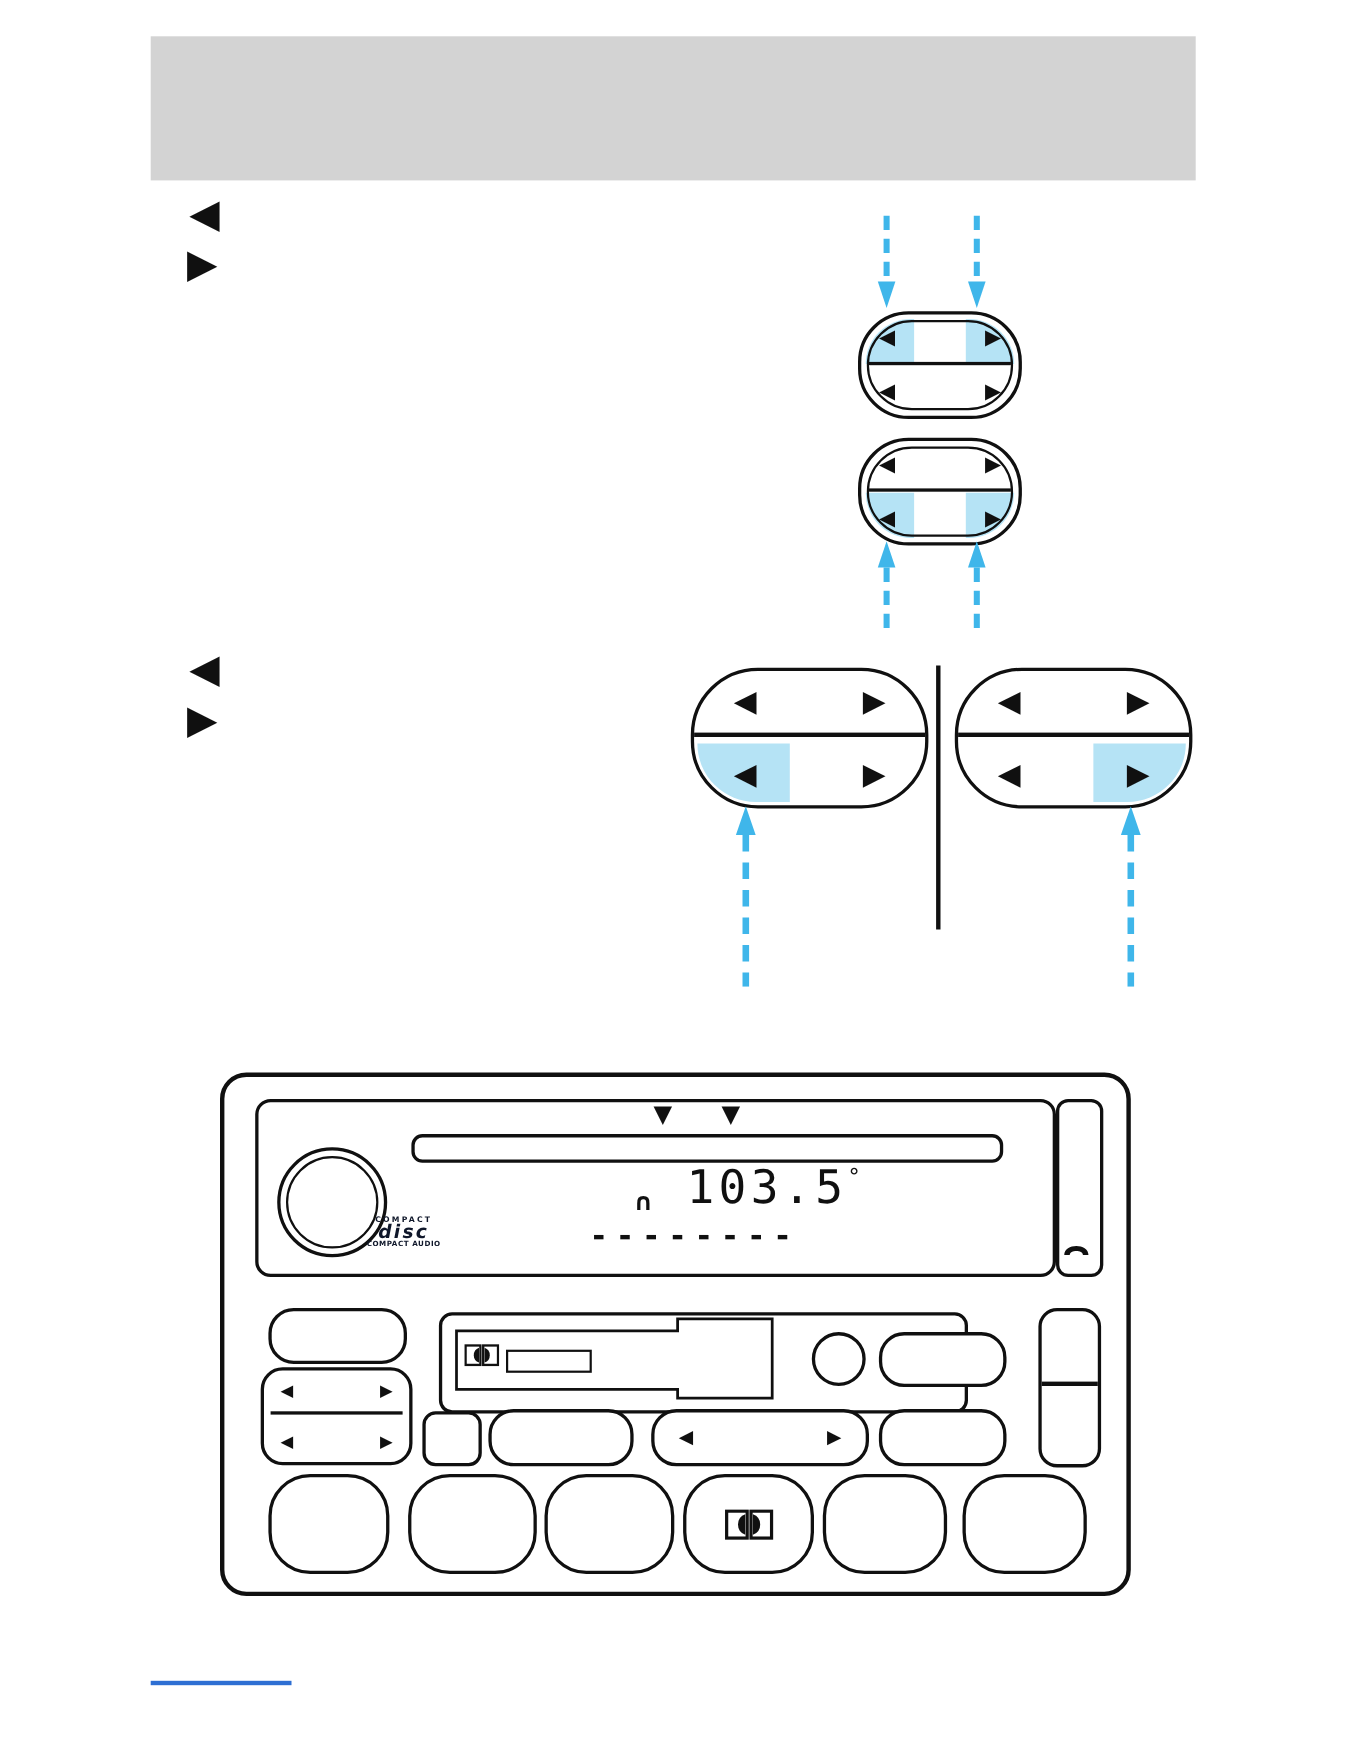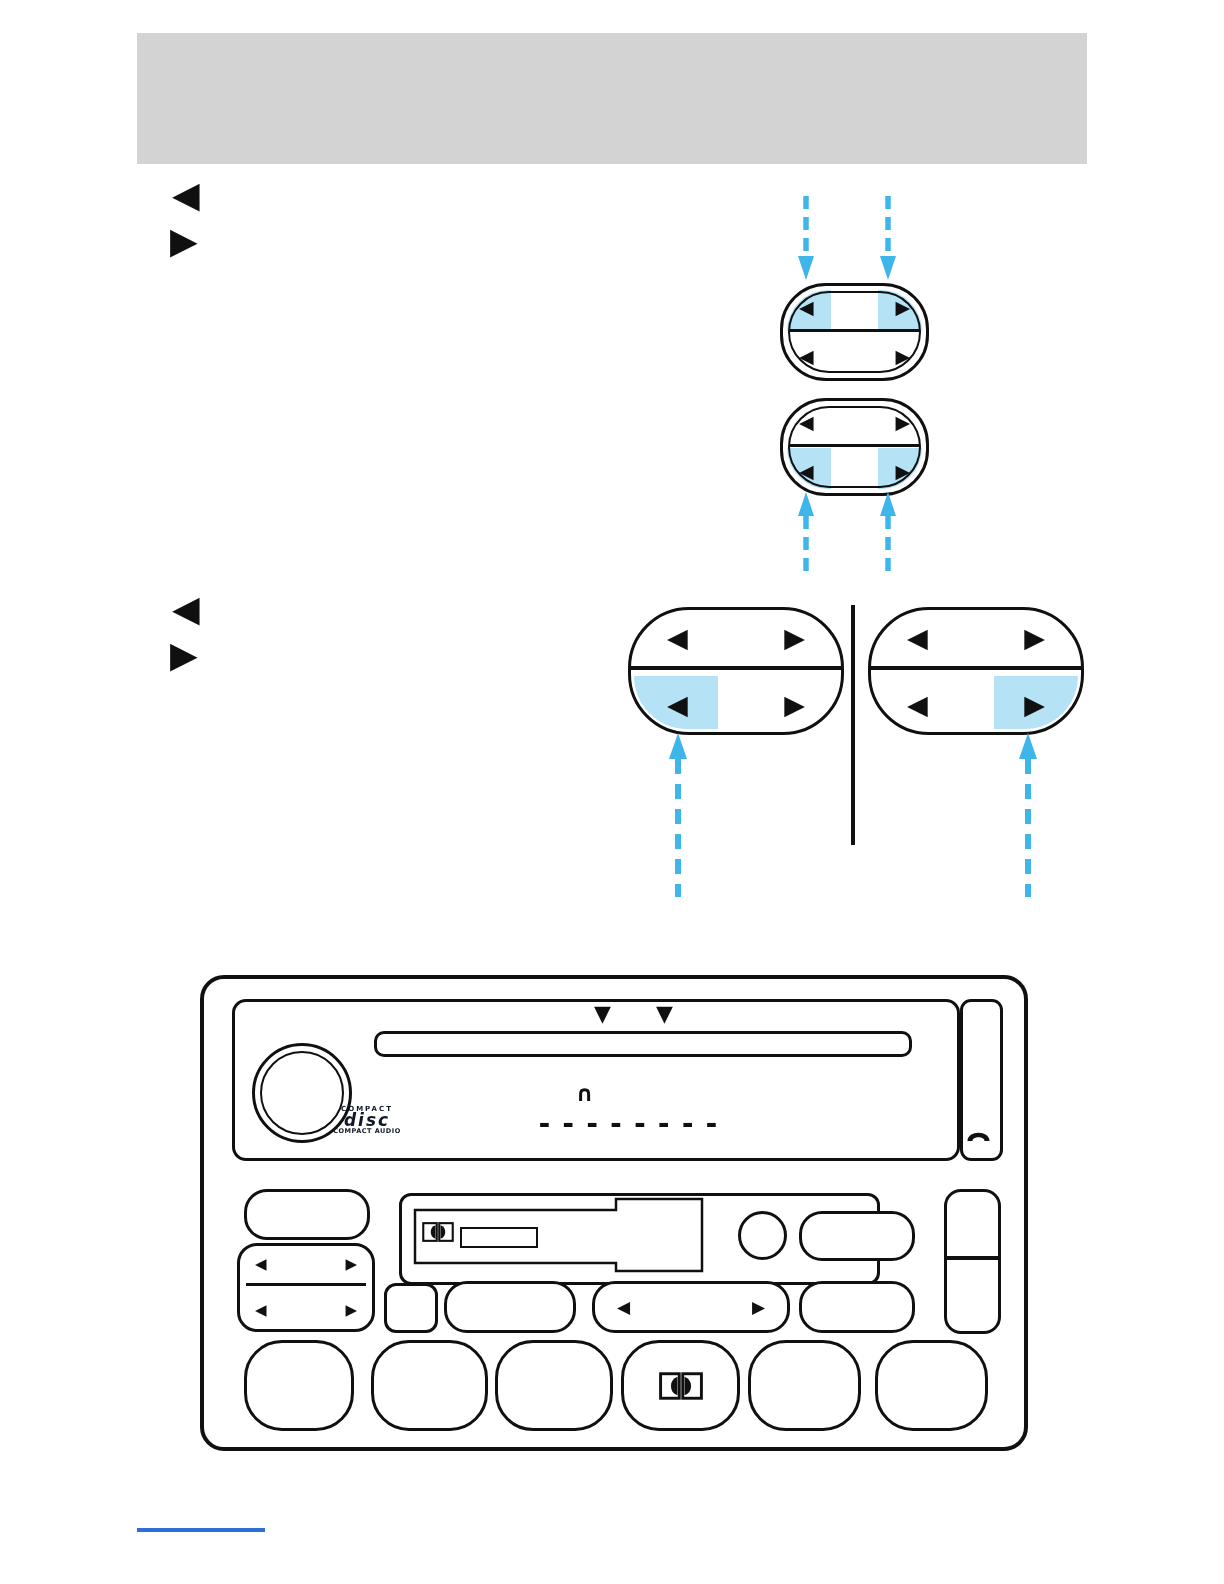--- a/index.html
+++ b/index.html
@@ -188,20 +188,23 @@
     <div class="l2">disc</div>
     <div class="l3">COMPACT AUDIO</div>
   </div>
 
   <div class="rr" id="cd-slot"></div>
 
   <span class="t22" style="left:390px;top:24px;">▼</span>
   <span class="t22" style="left:452px;top:24px;">▼</span>
 
   <span id="display-indicator">∩</span>
+  <div id="display-freq">
+    <span>103.5</span><span class="deg">°</span>
+  </div>
   <div id="display-dashes">--------</div>
 
   <div class="rr" id="btn-pill-a"></div>
 
   <div class="rr" id="mini-rocker">
     <div class="hdiv2"></div>
     <span class="tri t15 mp-tl">◀</span>
     <span class="tri t15 mp-tr">▶</span>
     <span class="tri t15 mp-bl">◀</span>
     <span class="tri t15 mp-br">▶</span>

